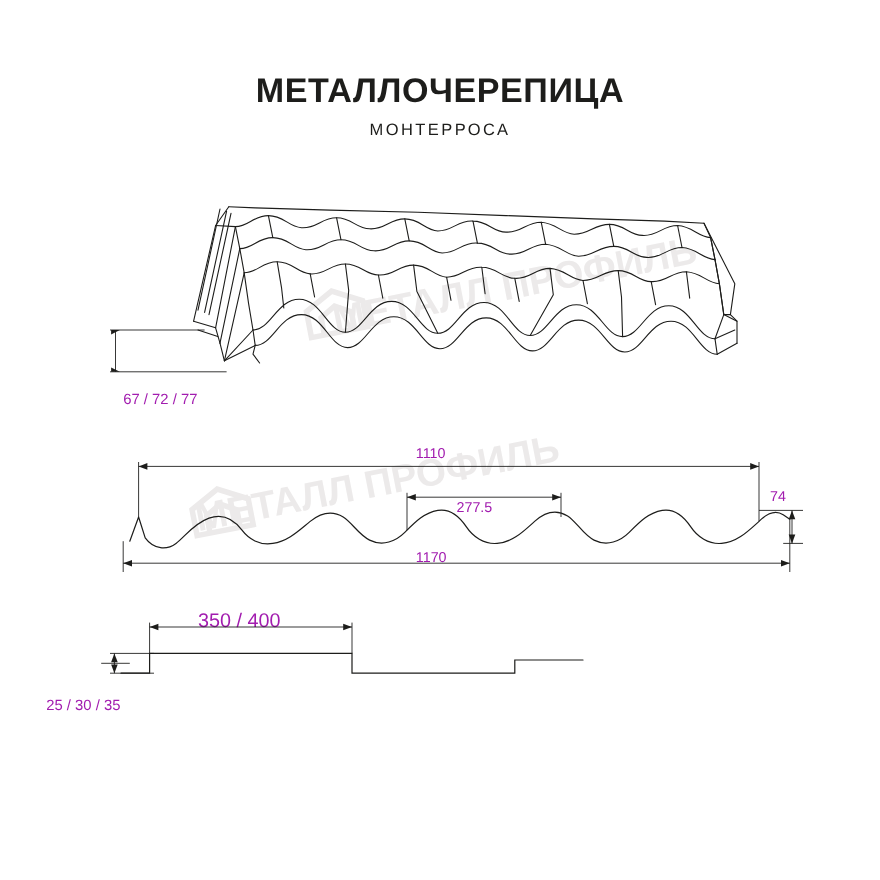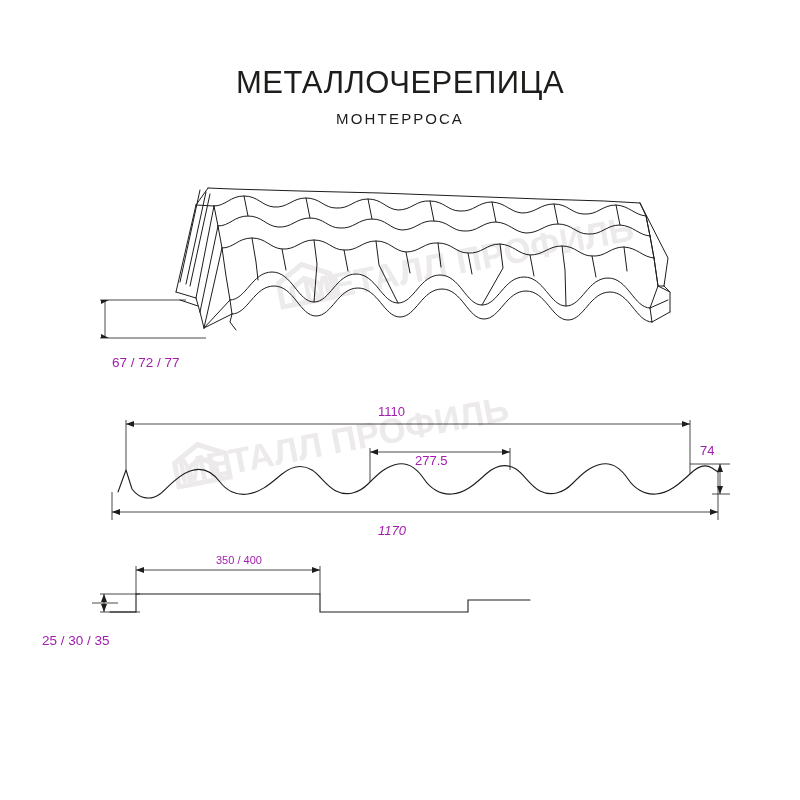--- a/index.html
+++ b/index.html
@@ -24,21 +24,21 @@
   .title-block {
     position: absolute;
     left: 0;
     top: 66px;
     width: 800px;
     text-align: center;
     pointer-events: none;
   }
   .title-main {
     font-size: 31px;
-    font-weight: normal;
+    font-weight: bold;
     letter-spacing: 0.5px;
     color: #1d1d1b;
     line-height: 1.1;
   }
   .title-sub {
     margin-top: 10px;
     font-size: 15px;
     font-weight: normal;
     letter-spacing: 2.2px;
     color: #1d1d1b;
@@ -298,21 +298,21 @@
 
     <path d="M690 464 L730 464"></path>
     <path d="M712 494 L730 494"></path>
     <path d="M720 464 L720 494"></path>
     <path d="M717 472 L720 464 L723 472 Z" fill="#1d1d1b" stroke="none"></path>
     <path d="M717 486 L720 494 L723 486 Z" fill="#1d1d1b" stroke="none"></path>
   </g>
 </svg>
 <div class="dim-label" style="left:378px; top:404px;">1110</div>
 <div class="dim-label" style="left:415px; top:433px;margin-top:20px;">277.5</div>
-<div class="dim-label" style="left:378px; top:523px;font-style:italic;">1170</div>
+<div class="dim-label" style="left:378px; top:499px;">1170</div>
 <div class="dim-label" style="left:700px; top:443px;">74</div>
 
 <svg class="sheet" width="800" height="800" viewBox="0 0 800 800" style="z-index:3;">
   <g fill="none" stroke="#1d1d1b" stroke-width="1.1" stroke-linejoin="miter" stroke-linecap="round">
 
     <path d="M110 612
              L 136 612
              L 136 594
              L 320 594
              L 320 612
@@ -330,14 +330,14 @@
     <path d="M312 567 L320 570 L312 573 Z" fill="#1d1d1b" stroke="none"></path>
 
     <path d="M100 594 L140 594"></path>
     <path d="M100 612 L140 612"></path>
     <path d="M104 594 L104 612"></path>
     <path d="M101 602 L104 594 L107 602 Z" fill="#1d1d1b" stroke="none"></path>
     <path d="M101 604 L104 612 L107 604 Z" fill="#1d1d1b" stroke="none"></path>
     <path d="M92 603 L118 603"></path>
   </g>
 </svg>
-<div class="dim-label" style="left:180px; top:554px; font-size:11px;margin-left:36px;">350 / 400</div>
+<div class="dim-label" style="left:180px; top:554px; font-size:18px;">350 / 400</div>
 <div class="dim-label" style="left:42px; top:633px; font-size:13.5px;">25 / 30 / 35</div>
 
 </body></html>

